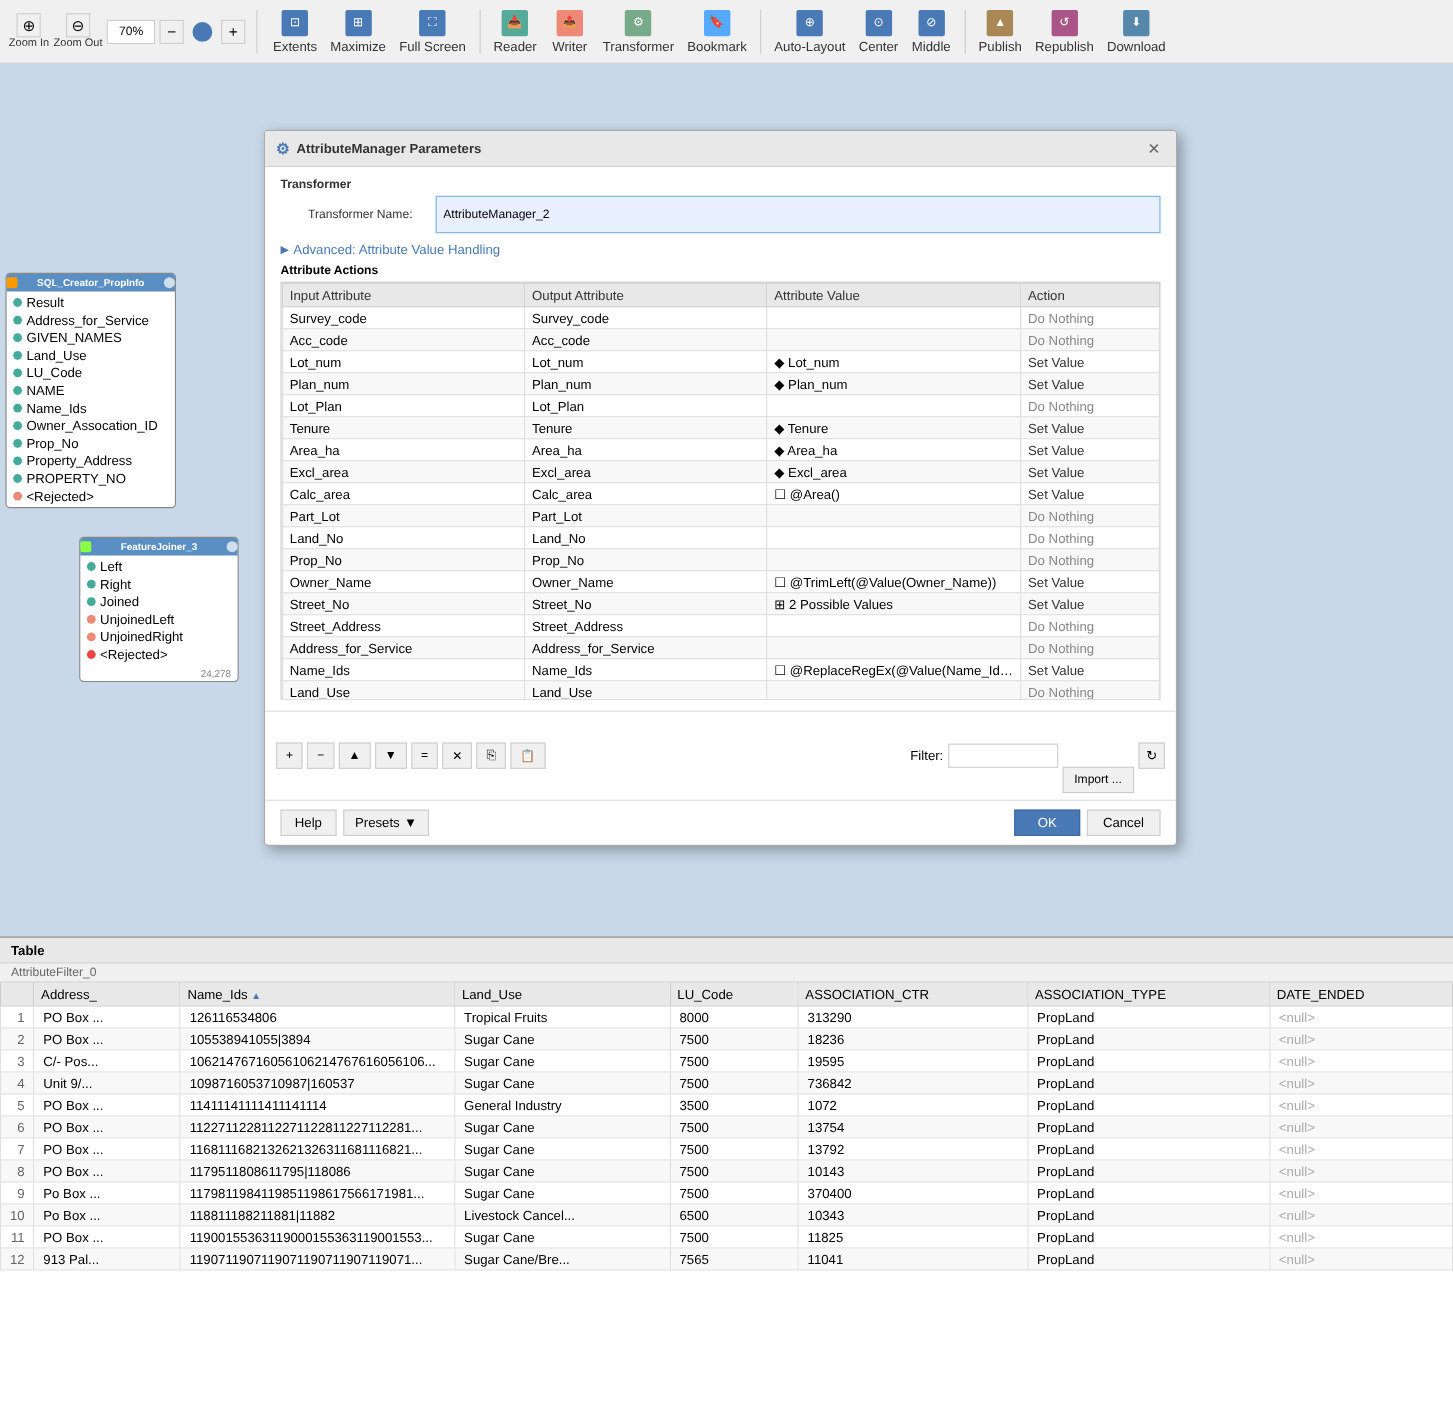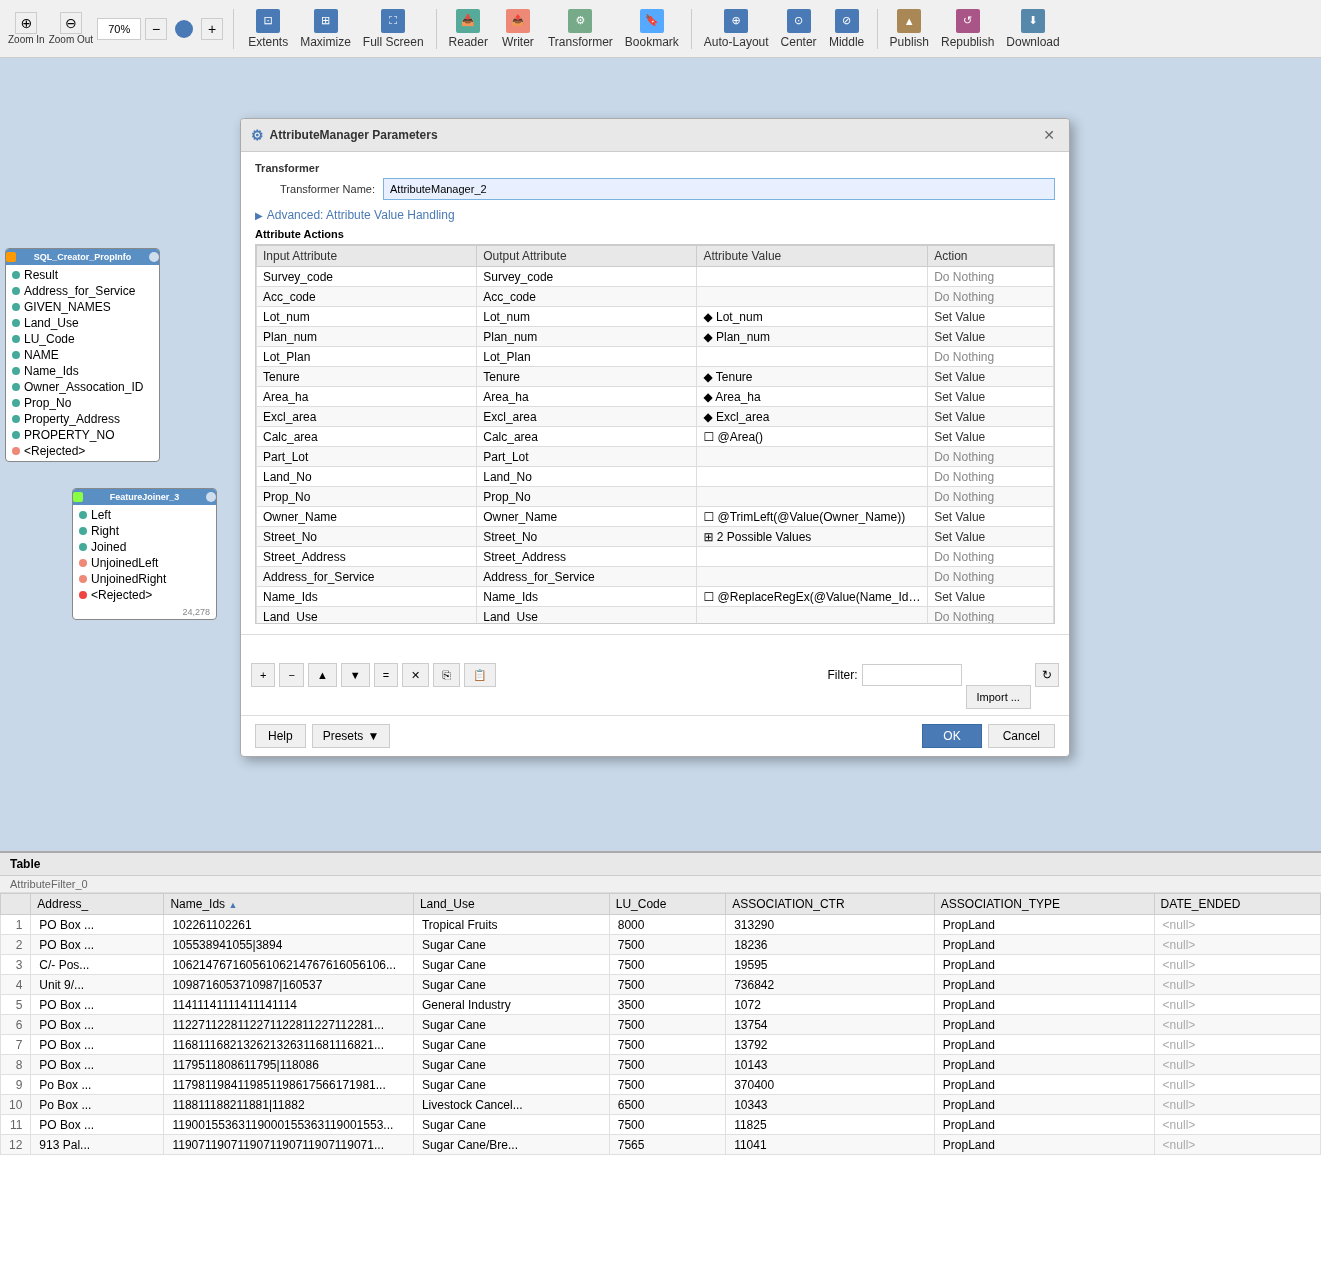--- a/index.html
+++ b/index.html
@@ -26,23 +26,23 @@
     .port-dot.orange { background: #e87; }
     .port-dot.red { background: #e44; }
     .dialog { position: absolute; top: 60px; left: 240px; width: 830px; background: white; border: 1px solid #aaa; box-shadow: 4px 4px 12px rgba(0,0,0,0.3); border-radius: 4px; }
     .dialog-titlebar { background: #e8e8e8; padding: 6px 10px; border-bottom: 1px solid #ccc; display: flex; align-items: center; justify-content: space-between; border-radius: 4px 4px 0 0; }
     .dialog-title { font-weight: bold; font-size: 12px; color: #333; display: flex; align-items: center; gap: 6px; }
     .dialog-title-icon { color: #4a7ab5; font-size: 14px; }
     .dialog-close { background: none; border: none; cursor: pointer; font-size: 14px; color: #666; width: 20px; height: 20px; display: flex; align-items: center; justify-content: center; }
 
     .dialog-content { padding: 10px 14px; }
     .section-label { font-weight: bold; font-size: 11px; color: #333; margin-bottom: 4px; }
-    .transformer-row { display: flex; align-items: center; gap: 8px; margin-bottom: 8px; }
+    .transformer-row { display: flex; align-items: center; gap: 21px; margin-bottom: 8px; }
     .transformer-label { font-size: 11px; color: #333; min-width: 120px; text-align: right; }
-    .transformer-input { flex: 1; border: 1px solid #7ab3e0; padding: 2px 6px; font-size: 11px; background: #e8f0ff; height: 22px; }
+    .transformer-input { flex: 1; border: 1px solid #7ab3e0; padding: 2px 6px; font-size: 11px; background: #e8f0ff; height: 34px; }
     .advanced-row { display: flex; align-items: center; gap: 4px; margin-bottom: 6px; color: #4a7ab5; cursor: pointer; font-size: 11px; }
     .advanced-arrow { font-size: 10px; }
     .attr-actions-label { font-weight: bold; font-size: 11px; margin-bottom: 4px; }
 
     
     .attr-table { width: 100%; border-collapse: collapse; font-size: 11px; }
     .attr-table th { background: #e8e8e8; border: 1px solid #ccc; padding: 3px 6px; text-align: left; font-weight: normal; color: #333; position: sticky; top: 0; }
     .attr-table td { border: 1px solid #ddd; padding: 2px 6px; height: 20px; white-space: nowrap; overflow: hidden; text-overflow: ellipsis; max-width: 200px; }
     .attr-table tr:nth-child(even) { background: #f8f8f8; }
     .table-scroll { max-height: 380px; overflow-y: auto; overflow-x: hidden; border: 1px solid #ccc; }
@@ -445,21 +445,21 @@
             <th style="min-width:70px;background:#e8e8e8;border:1px solid #ccc;padding:3px 6px;">LU_Code</th>
             <th style="min-width:120px;background:#e8e8e8;border:1px solid #ccc;padding:3px 6px;">ASSOCIATION_CTR</th>
             <th style="min-width:120px;background:#e8e8e8;border:1px solid #ccc;padding:3px 6px;">ASSOCIATION_TYPE</th>
             <th style="min-width:100px;background:#e8e8e8;border:1px solid #ccc;padding:3px 6px;">DATE_ENDED</th>
           </tr>
         </thead>
         <tbody id="data-table-body">
         <tr>
               <td style="text-align: right; color: rgb(102, 102, 102);">1</td>
               <td>PO Box ...</td>
-              <td>102261102261</td>
+              <td>126116534806</td>
               <td>Tropical Fruits</td>
               <td>8000</td>
               <td>313290</td>
               <td>PropLand</td>
               <td style="color: rgb(170, 170, 170);">&lt;null&gt;</td>
             </tr>
             <tr>
               <td style="text-align: right; color: rgb(102, 102, 102);">2</td>
               <td>PO Box ...</td>
               <td>105538941055|3894</td>

